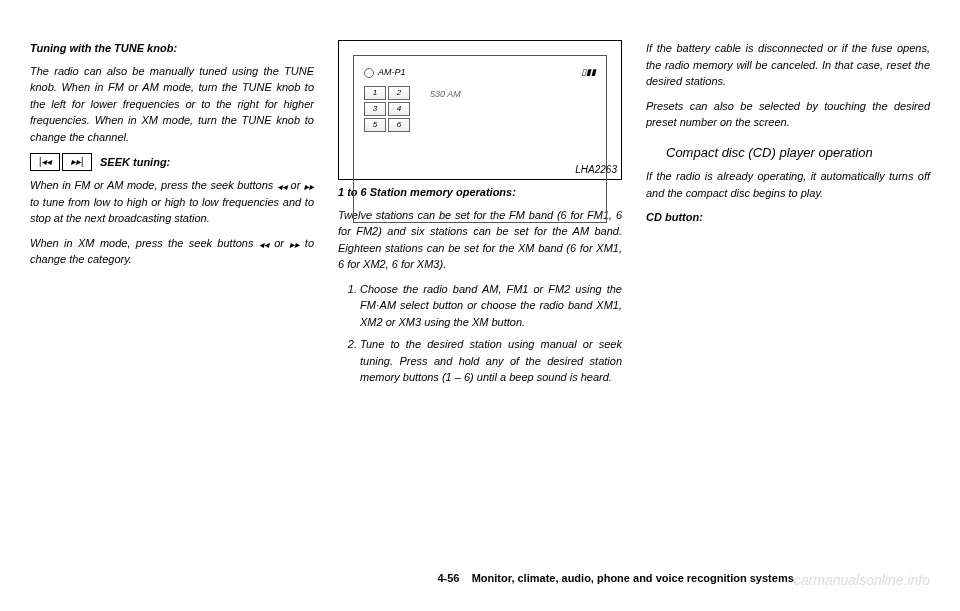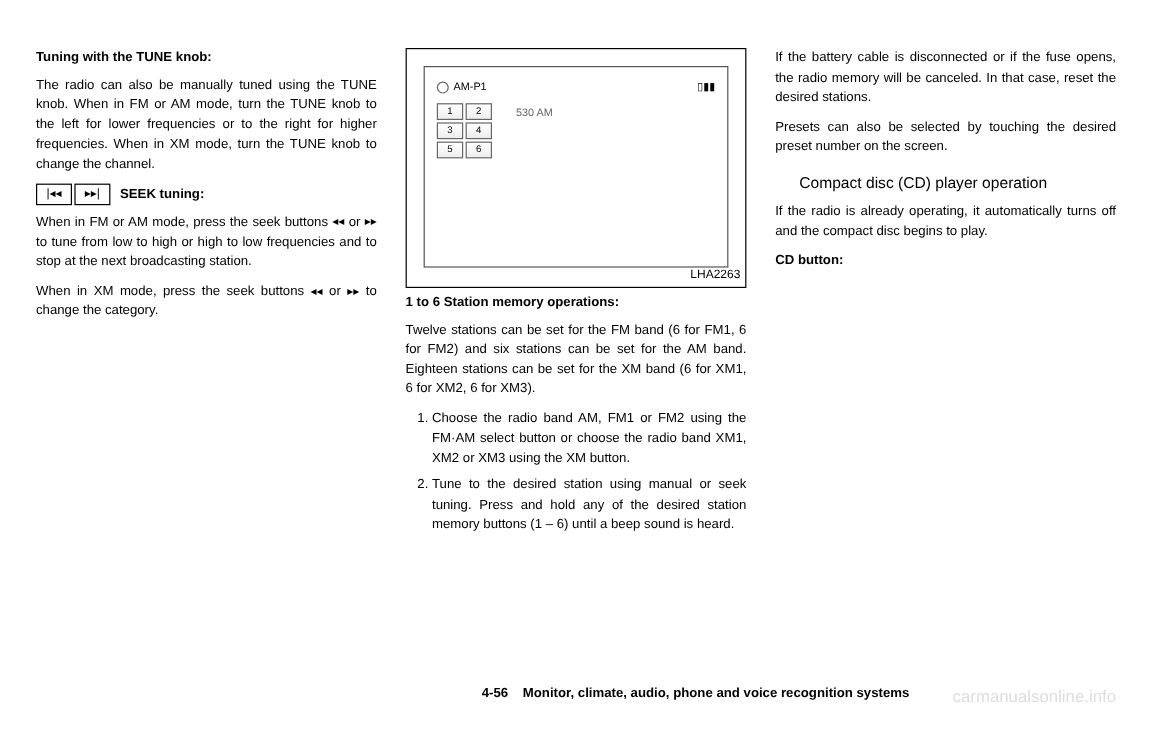--- a/index.html
+++ b/index.html
@@ -11,20 +11,21 @@
     height: 611px;
     background: #fff;
     color: #000;
     position: relative;
     padding: 40px 30px 20px 30px;
   }
   .columns {
     display: flex;
     gap: 24px;
     height: 510px;
+    font-style: italic;
   }
   .col {
     flex: 1;
     display: flex;
     flex-direction: column;
   }
   p { margin-bottom: 8px; text-align: justify; }
   .section-heading { font-weight: bold; margin-bottom: 6px; }
   .subheading { font-size: 13px; margin-bottom: 6px; margin-top: 4px; margin-left: 20px; }
   .icon-box {
@@ -37,21 +38,21 @@
     font-size: 10px;
     vertical-align: middle;
     margin-right: 2px;
   }
   .inline-icon { font-size: 10px; vertical-align: middle; }
   .seek-line { display: flex; align-items: center; margin-bottom: 6px; }
   .seek-line .label { font-weight: bold; margin-left: 6px; }
   .figure {
     border: 1px solid #000;
     width: 100%;
-    height: 200px;
+    height: 140px;
     position: relative;
     margin-bottom: 4px;
     padding: 14px;
   }
   .figure-inner {
     border: 1px solid #555;
     width: 100%;
     height: 168px;
     position: relative;
     padding: 10px;
@@ -100,21 +101,21 @@
     left: 30px;
     right: 30px;
     display: flex;
     justify-content: flex-end;
     font-size: 11px;
   }
   .footer-left { font-weight: bold; }
   .watermark {
     color: #ddd;
     font-size: 14px;
-    margin-left: 36px;
+    font-style: italic;
   }
 </style>
 </head>
 <body>
 
 <div class="columns">
 
   <div class="col">
     <p class="section-heading">Tuning with the TUNE knob:</p>
     <p>The radio can also be manually tuned using the TUNE knob. When in FM or AM mode, turn the TUNE knob to the left for lower frequencies or to the right for higher frequencies. When in XM mode, turn the TUNE knob to change the channel.</p>

